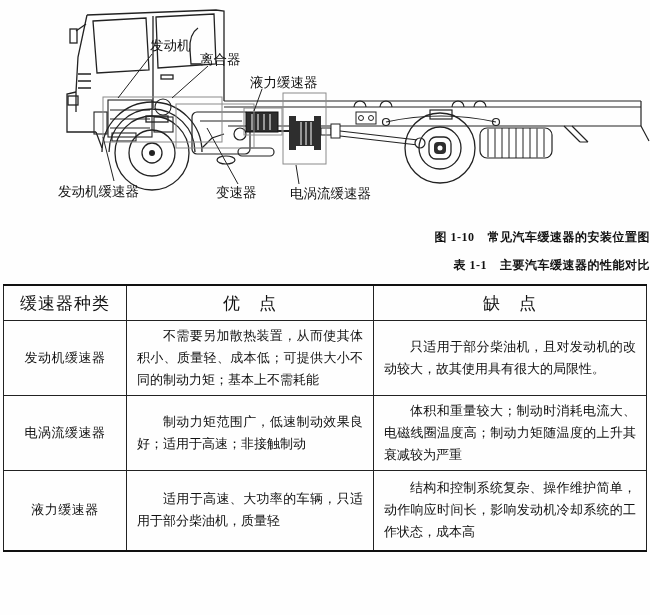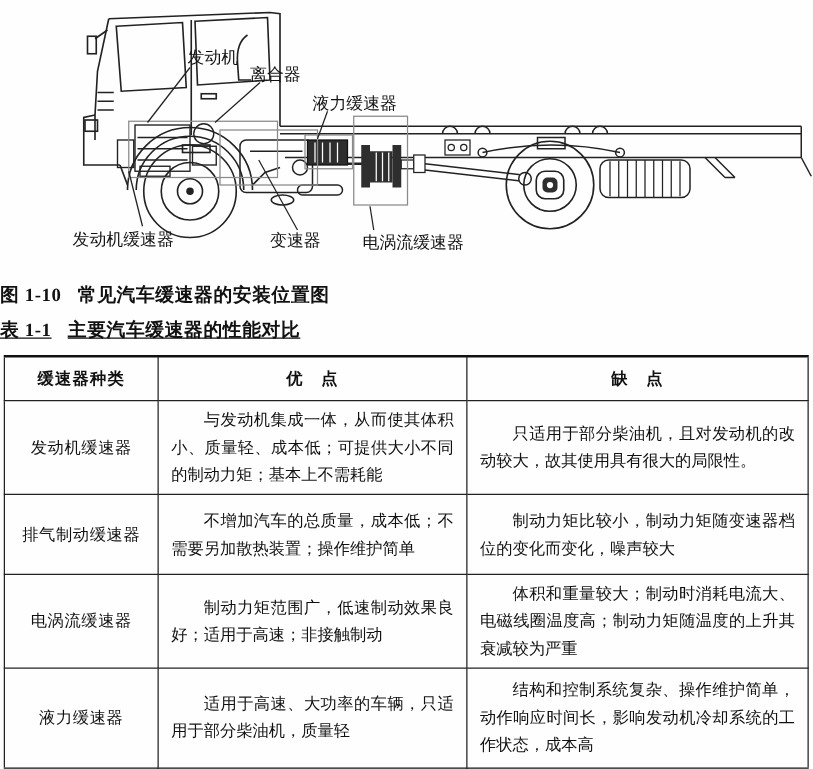--- a/index.html
+++ b/index.html
@@ -4,31 +4,31 @@
 <style>
   html,body{margin:0;padding:0;}
   body{
     width:650px;height:615px;overflow:hidden;background:#fefefe;color:#111;
     font-family:"Liberation Serif","DejaVu Serif",serif;
   }
   .diagram{width:536px;height:222px;}
   .diagram svg{display:block;}
   .diagram text{font-size:13.5px;fill:#111;font-family:"Liberation Serif","DejaVu Serif",serif;}
   .fig-caption,.tbl-title{
-    text-align:left;font-size:15px;font-weight:bold;letter-spacing:.5px;line-height:20px;
+    text-align:right;font-size:12px;font-weight:bold;letter-spacing:.5px;line-height:20px;padding-left:40px;
   }
   .fig-caption{margin-top:5px;}
-  .tbl-title{margin-top:8px;text-decoration:underline;}
+  .tbl-title{margin-top:8px;}
   .fig-caption .prefix,.tbl-title .prefix{margin-right:13px;}
   table{
     border-collapse:collapse;table-layout:fixed;width:644px;margin:9px 3px 0 3px;
     border-top:2px solid #111;border-bottom:2px solid #111;
   }
   th,td{border:1px solid #222;}
-  th{font-weight:bold;font-size:13px;height:32px;letter-spacing:1px;}
+  th{font-weight:normal;font-size:17px;height:32px;letter-spacing:1px;}
   td.type{text-align:center;font-size:13px;letter-spacing:.5px;}
   td.desc{
     font-size:13px;line-height:22px;padding:4px 10px;text-indent:2em;
     text-align:justify;vertical-align:middle;
   }
   tr.r0{height:70px;} tr.r1{height:64px;} tr.r2{height:74px;} tr.r3{height:80px;}
 </style>
 </head>
 <body>
 
@@ -186,27 +186,22 @@
   <thead>
     <tr>
       <th>缓速器种类</th>
       <th>优　点</th>
       <th>缺　点</th>
     </tr>
   </thead>
   <tbody>
     <tr class="r0">
       <td class="type">发动机缓速器</td>
-      <td class="desc">与发动机集成一体，从而使其体积小、质量轻、成本低；可提供大小不同的制动力矩；基本上不需耗能</td>
+      <td class="desc">不需要另加散热装置，从而使其体积小、质量轻、成本低；可提供大小不同的制动力矩；基本上不需耗能</td>
       <td class="desc">只适用于部分柴油机，且对发动机的改动较大，故其使用具有很大的局限性。</td>
-    </tr>
-    <tr class="r1">
-      <td class="type">排气制动缓速器</td>
-      <td class="desc">不增加汽车的总质量，成本低；不需要另加散热装置；操作维护简单</td>
-      <td class="desc">制动力矩比较小，制动力矩随变速器档位的变化而变化，噪声较大</td>
     </tr>
     <tr class="r2">
       <td class="type">电涡流缓速器</td>
       <td class="desc">制动力矩范围广，低速制动效果良好；适用于高速；非接触制动</td>
       <td class="desc">体积和重量较大；制动时消耗电流大、电磁线圈温度高；制动力矩随温度的上升其衰减较为严重</td>
     </tr>
     <tr class="r3">
       <td class="type">液力缓速器</td>
       <td class="desc">适用于高速、大功率的车辆，只适用于部分柴油机，质量轻</td>
       <td class="desc">结构和控制系统复杂、操作维护简单，动作响应时间长，影响发动机冷却系统的工作状态，成本高</td>

